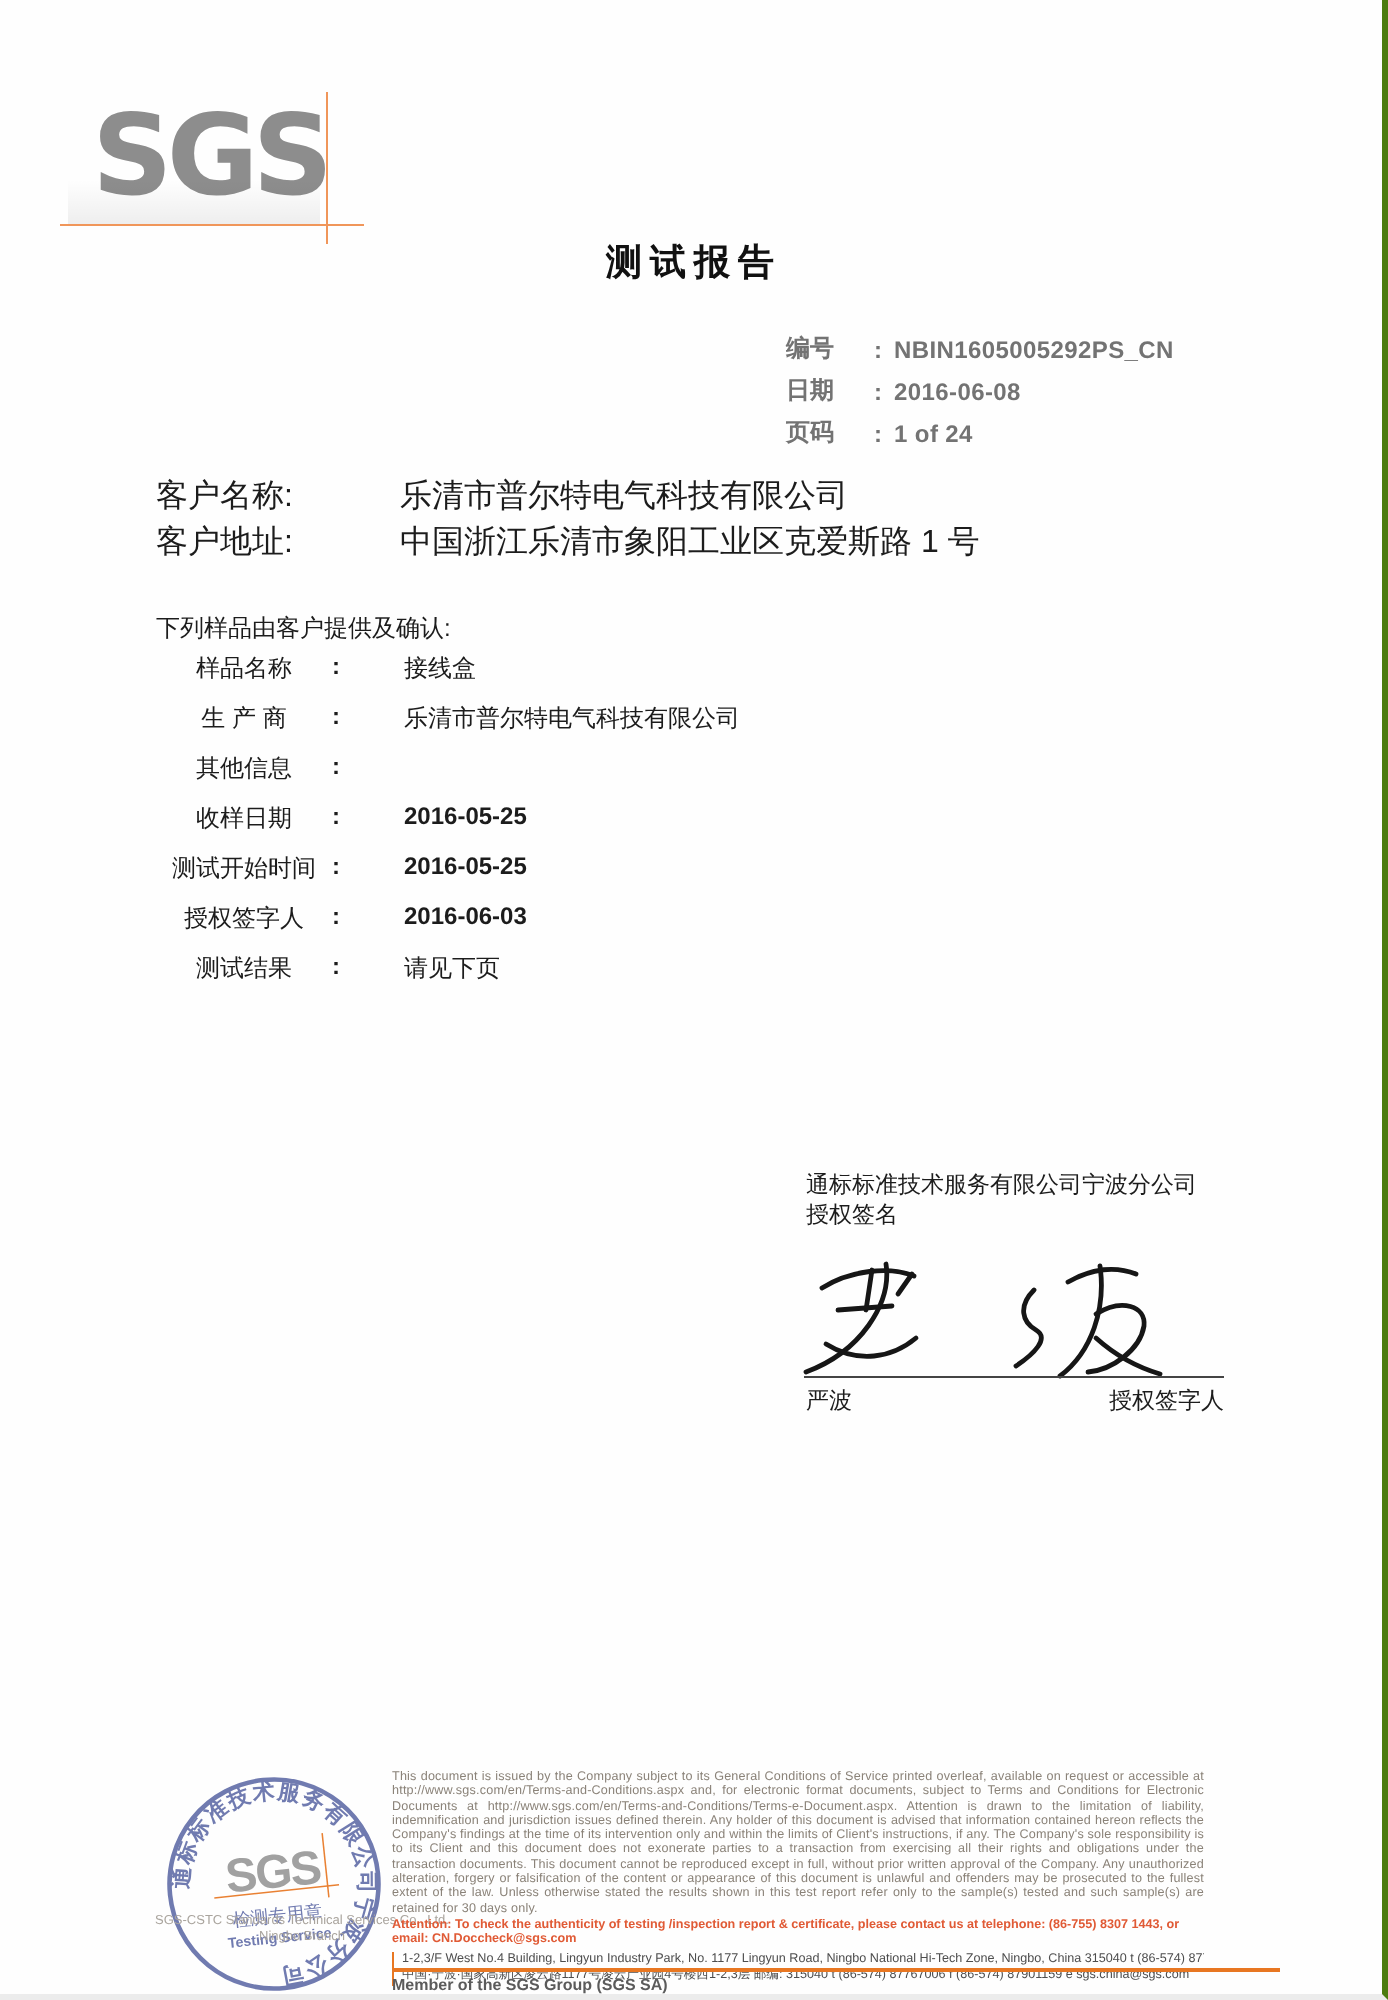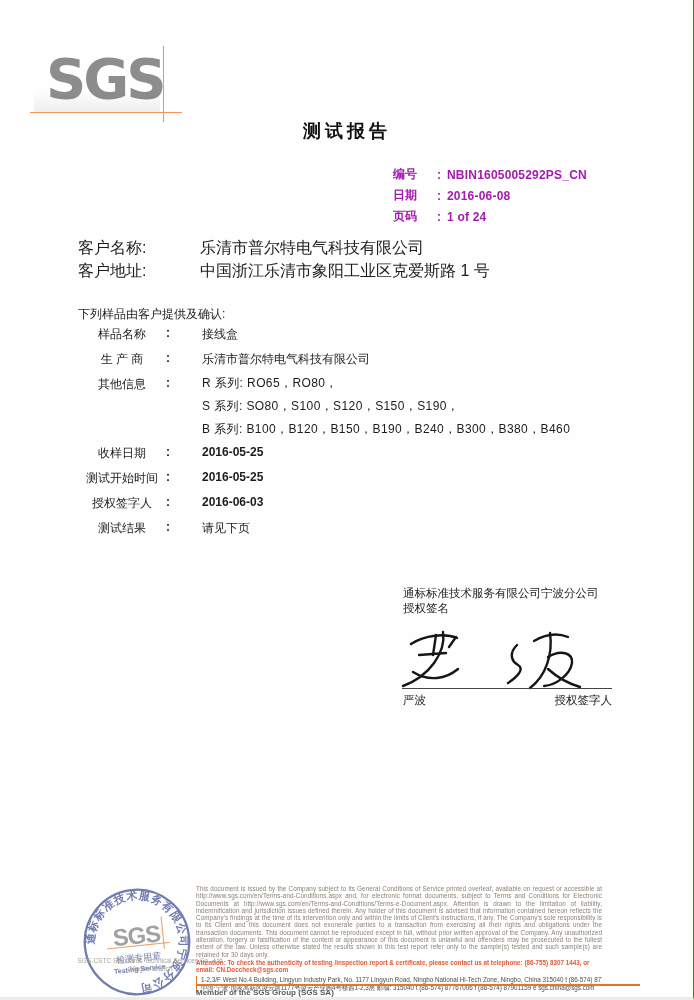--- a/index.html
+++ b/index.html
@@ -1,42 +1,42 @@
 <!DOCTYPE html>
 <html><head>
 <meta charset="utf-8">
 <style>
   * { margin:0; padding:0; box-sizing:border-box; }
   html,body { background:#ffffff; }
   body { font-family:"Liberation Sans","DejaVu Sans",sans-serif; color:#222; }
   .page {
     position:relative; width:694px; height:1000px; margin:0 auto;
     background:#fefefe; overflow:hidden;
-    border-right:1px solid #4d7c0f; border-bottom:3px solid #ececec;padding-left:14px;
+    border-right:3px solid #4d7c0f; border-bottom:3px solid #ececec;padding-left:14px;
   }
 
   
   .logo-wrap { position:absolute; left:30px; top:44px; width:152px; height:76px; }
   .logo-text {
     position:absolute; left:16px; top:2px;
     font-family:"DejaVu Sans","Liberation Sans",sans-serif;
     font-weight:bold; font-size:56px; line-height:66px; color:#8d8d8d;
     letter-spacing:-3px;
   }
   .logo-vline { position:absolute; left:133px; top:2px; width:1px; height:76px; background:#f0965a; }
   .logo-hline { position:absolute; left:0; top:68px; width:152px; height:1px; background:#f0965a; }
   .logo-shadow { position:absolute; left:4px; top:46px; width:126px; height:22px; background:linear-gradient(#0000, #00000010); }
 
   
   .report-title {
     position:absolute; left:0; top:119px; width:694px; text-align:center;
     font-size:18px; font-weight:bold; letter-spacing:4px; color:#111;
   }
   .meta-block { position:absolute; left:393px; top:164px; }
-  .meta-row { display:flex; height:21px; align-items:center; font-size:12px; font-weight:bold; color:#a21caf; }
+  .meta-row { display:flex; height:21px; align-items:center; font-size:12px; font-weight:bold; color:#737373; }
   .meta-label { width:38px; }
   .meta-colon { width:16px; text-align:center; }
   .meta-value { letter-spacing:0.2px; }
 
   
   .client-block { position:absolute; left:78px; top:238px; width:520px; }
   .client-row { display:flex; height:23px; font-size:16px; color:#1c1c1c; }
   .client-label { width:122px; }
   .client-value { }
 
@@ -131,25 +131,20 @@
       <span class="field-value">接线盒</span>
     </div>
     <div class="field-row">
       <span class="field-label">生 产 商</span>
       <span class="field-colon">:</span>
       <span class="field-value">乐清市普尔特电气科技有限公司</span>
     </div>
     <div class="field-row">
       <span class="field-label">其他信息</span>
       <span class="field-colon">:</span>
-      <span class="field-value">
-        <div class="value-line">R 系列: RO65，RO80，</div>
-        <div class="value-line">S 系列: SO80，S100，S120，S150，S190，</div>
-        <div class="value-line">B 系列: B100，B120，B150，B190，B240，B300，B380，B460</div>
-      </span>
     </div>
     <div class="field-row">
       <span class="field-label">收样日期</span>
       <span class="field-colon">:</span>
       <span class="field-value bold">2016-05-25</span>
     </div>
     <div class="field-row">
       <span class="field-label">测试开始时间</span>
       <span class="field-colon">:</span>
       <span class="field-value bold">2016-05-25</span>

